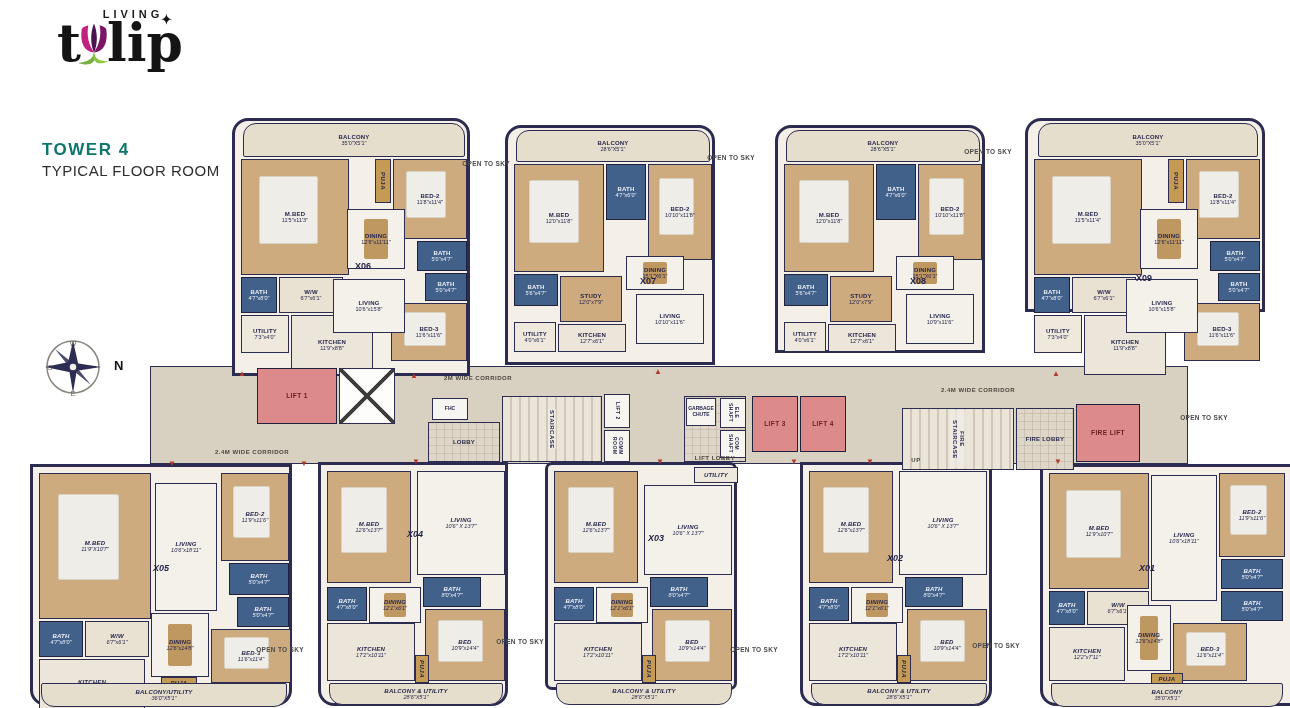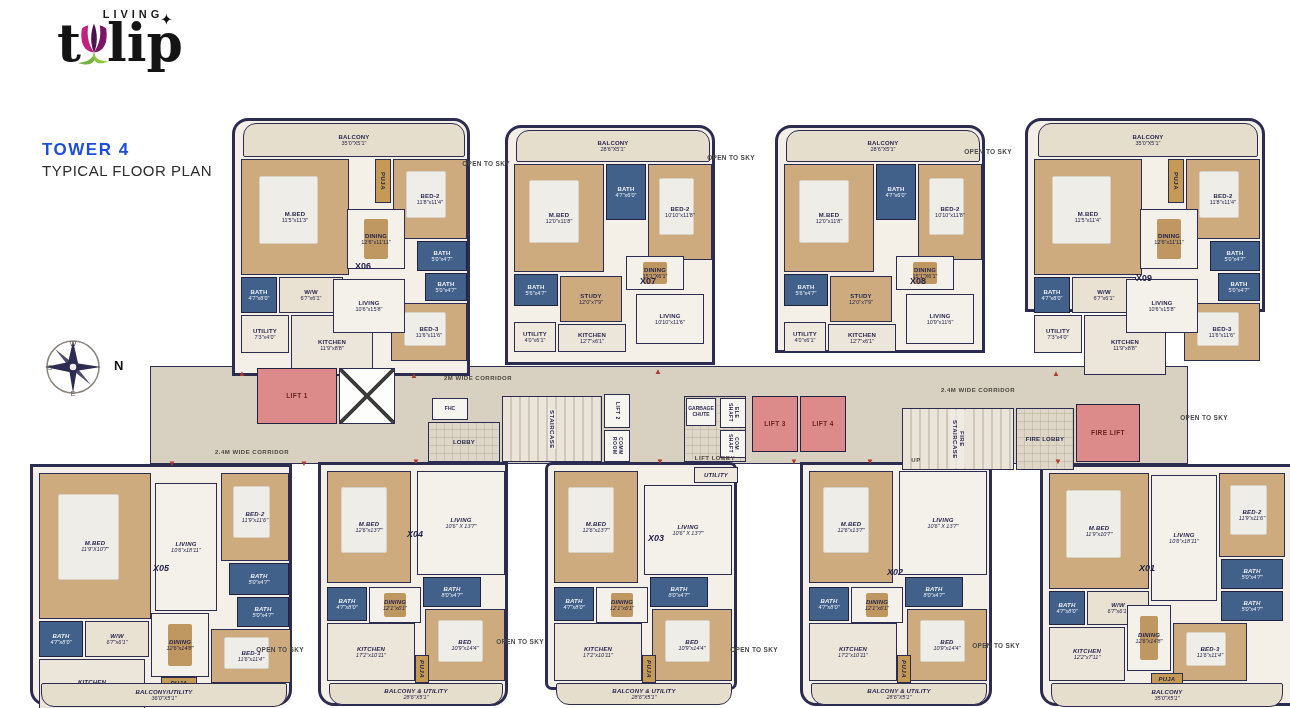--- a/index.html
+++ b/index.html
@@ -5,21 +5,21 @@
   html,body{margin:0;padding:0;background:#fff;}
   .canvas{position:relative;width:1290px;height:708px;background:#ffffff;overflow:hidden;
           font-family:"Liberation Sans",sans-serif;}
   
   .brand{position:absolute;left:40px;top:8px;width:160px;text-align:center;color:#1a1a1a;}
   .brand-top{font-size:11px;font-weight:bold;letter-spacing:4px;margin-left:26px;}
   .brand-word{position:relative;display:flex;align-items:flex-end;justify-content:center;
               font-family:"DejaVu Serif",serif;font-weight:bold;font-size:52px;line-height:.9;color:#141414;}
   .brand-word .tulip{margin:0 -3px -2px -3px;}
   .sparkle{position:absolute;right:28px;top:-6px;font-size:13px;color:#141414;font-family:"Liberation Sans",sans-serif;}
-  .tower{position:absolute;left:42px;top:140px;font-size:17px;font-weight:bold;letter-spacing:1.5px;color:#1d4ed8;}
+  .tower{position:absolute;left:42px;top:140px;font-size:17px;font-weight:bold;letter-spacing:1.5px;color:#0f766e;}
   .subtitle{position:absolute;left:42px;top:162px;font-size:15px;letter-spacing:.5px;color:#2e2e2e;}
   
   .compass{position:absolute;left:42px;top:336px;width:120px;height:64px;}
   .compass .cl{font-size:7px;fill:#5c5a54;font-family:"Liberation Sans",sans-serif;}
   .north{position:absolute;left:72px;top:22px;font-size:13px;font-weight:bold;color:#111;}
   
   #plan{position:absolute;left:0;top:0;width:1290px;height:708px;}
   .unit{position:absolute;box-sizing:border-box;background:#f4f0e8;border:3px solid #2c2b50;z-index:2;}
   .r-top{border-radius:16px 16px 0 0;}
   .r-bot{border-radius:0 0 16px 16px;font-style:italic;}
@@ -82,21 +82,21 @@
         <path d="M17 0 C13 10 13 22 17 31 C21 22 21 10 17 0 Z" fill="#4a154e"></path>
         <path d="M17 31 C16 38 10 41 0 42 C12 46 19 42 18 34 Z" fill="#76b043"></path>
         <path d="M17 31 C18 38 24 41 33 40 C23 45 16 42 16 34 Z" fill="#8cc63f"></path>
       </svg>
       <span>lip</span>
       <span class="sparkle">✦</span>
     </div>
   </div>
 
   <div class="tower">TOWER 4</div>
-  <div class="subtitle">TYPICAL FLOOR PLAN</div>
+  <div class="subtitle">TYPICAL FLOOR ROOM</div>
 
   <div class="compass">
     <svg width="62" height="62" viewBox="0 0 62 62">
       <circle cx="31" cy="31" r="26" fill="none" stroke="#8a867e" stroke-width="1.5"></circle>
       <polygon points="3,31 27,26 59,31 27,36" fill="#2d2c52"></polygon>
       <polygon points="31,5 36,27 31,57 26,27" fill="#2d2c52"></polygon>
       <polygon points="13,13 32,28 49,49 28,32" fill="#2d2c52" opacity="0.85"></polygon>
       <polygon points="49,13 34,28 13,49 28,34" fill="#2d2c52" opacity="0.85"></polygon>
       <circle cx="31" cy="31" r="4" fill="#f2efe8" stroke="#2d2c52" stroke-width="1.5"></circle>
       <text x="31" y="10" class="cl" text-anchor="middle">W</text>
@@ -519,21 +519,21 @@
           <span class="rn">KITCHEN</span>
           <span class="rd">17'2"x10'11"</span>
         </div>
         <div class="room t-puja vert" style="left: 94px; top: 190px; width: 14px; height: 28px;">
           <span class="rn">PUJA</span>
         </div>
         <div class="room t-balcony" style="left: 8px; top: 218px; width: 176px; height: 22px;">
           <span class="rn">BALCONY &amp; UTILITY</span>
           <span class="rd">28'6"X5'1"</span>
         </div>
-        <div class="unit-label" style="left: 84px; top: 102px;">X02</div>
+        <div class="unit-label" style="left: 84px; top: 88px;">X02</div>
       </div>
       <div class="unit r-bot" style="left: 1040px; top: 464px; width: 296px; height: 242px;">
         <div class="room t-bed" style="left: 6px; top: 6px; width: 100px; height: 116px;">
           <span class="rn">M.BED</span>
           <span class="rd">11'9"x10'7"</span>
         </div>
         <div class="room t-living" style="left: 108px; top: 8px; width: 66px; height: 126px;">
           <span class="rn">LIVING</span>
           <span class="rd">10'6"x18'11"</span>
         </div>

